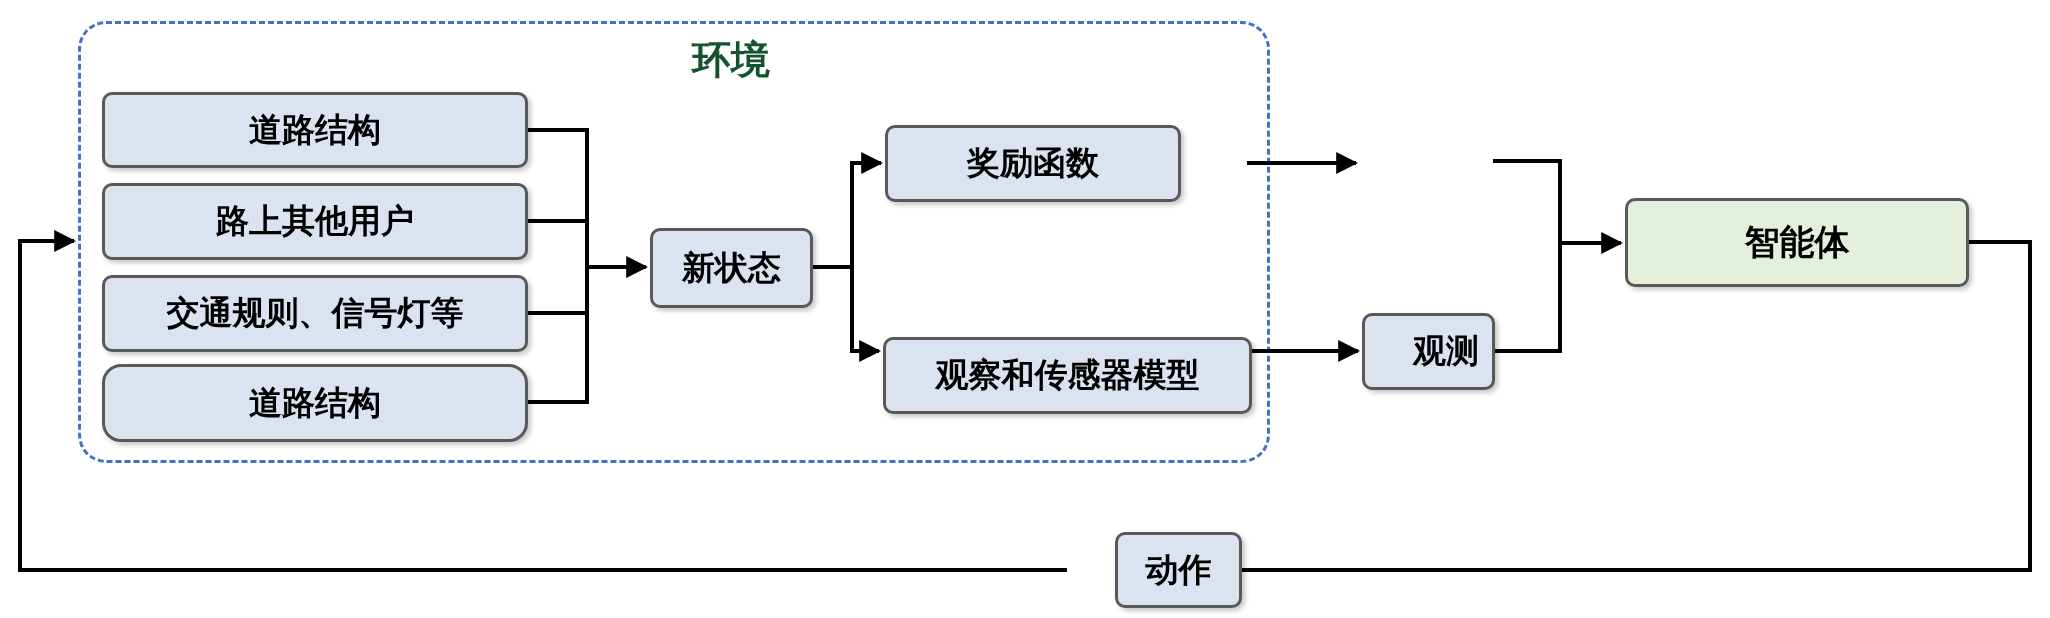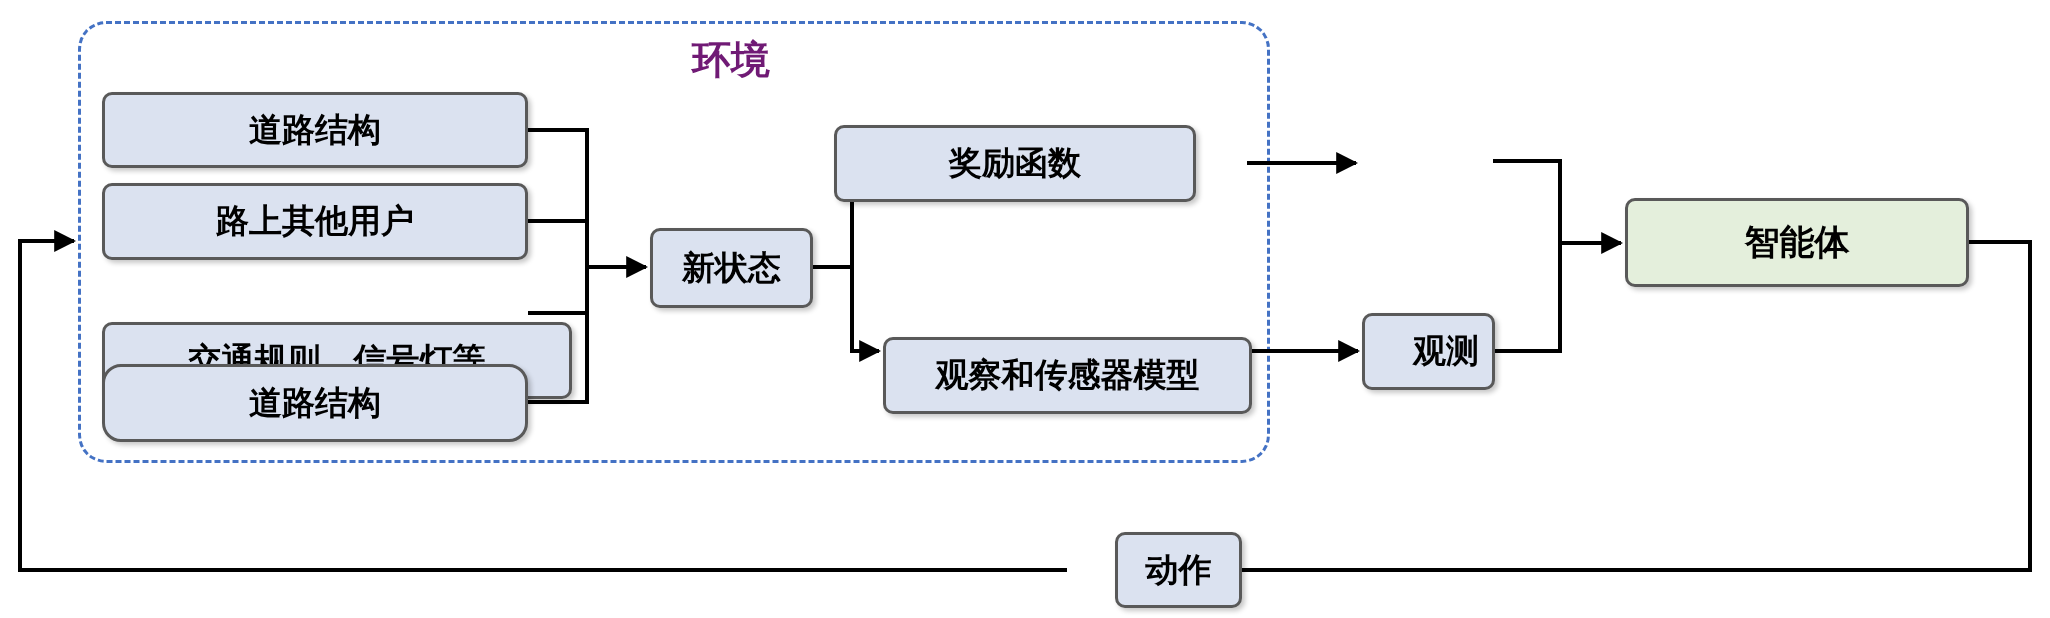--- a/index.html
+++ b/index.html
@@ -19,42 +19,42 @@
     border: 3px dashed #4472c4;
     border-radius: 28px;
     z-index: 0;
     background: transparent;
   }
   .env-title {
     position: absolute;
     left: 631px; top: 36px;
     width: 200px; height: 48px;
     display: flex; align-items: center; justify-content: center;
-    font-size: 39px; font-weight: bold; color: #701a75;
+    font-size: 39px; font-weight: bold; color: #14532d;
     z-index: 2;
   }
   .node {
     position: absolute;
     box-sizing: border-box;
     background: #dbe2f0;
     border: 3px solid #595959;
     border-radius: 10px;
     display: flex; align-items: center; justify-content: center;
     font-size: 33px; font-weight: bold; color: #000000;
     box-shadow: 3px 3px 5px rgba(0,0,0,0.22);
     z-index: 2;
     white-space: nowrap;
   }
   .node.agent { background: #e4efdc; font-size: 35px; }
   .b-ego     { left: 102px; top:  92px; width: 426px; height: 76px; }
   .b-users   { left: 102px; top: 183px; width: 426px; height: 77px; }
-  .b-rules   { left: 102px; top: 275px; width: 470px; height: 77px; margin-top: 47px; }
+  .b-rules   { left: 102px; top: 275px; width: 426px; height: 77px; }
   .b-road    { left: 102px; top: 364px; width: 426px; height: 78px; border-radius: 19px; }
   .b-state   { left: 650px; top: 228px; width: 163px; height: 80px; }
-  .b-rewfn   { left: 834px; top: 125px; width: 362px; height: 77px; }
+  .b-rewfn   { left: 885px; top: 125px; width: 296px; height: 77px; }
   .b-obsmdl  { left: 883px; top: 313px; width: 369px; height: 77px; margin-top: 24px; }
   .b-reward  { left: 1360px; top: 123px; width: 133px; height: 75px; }
   .b-obs     { left: 1362px; top: 313px; width: 133px; height: 77px; padding-left: 35px; }
   .b-agent   { left: 1625px; top: 198px; width: 344px; height: 89px; }
   .b-action  { left: 1067px; top: 532px; width: 127px; height: 76px; margin-left: 48px; }
 </style>
 </head>
 <body>
 
 <div id="canvas">

